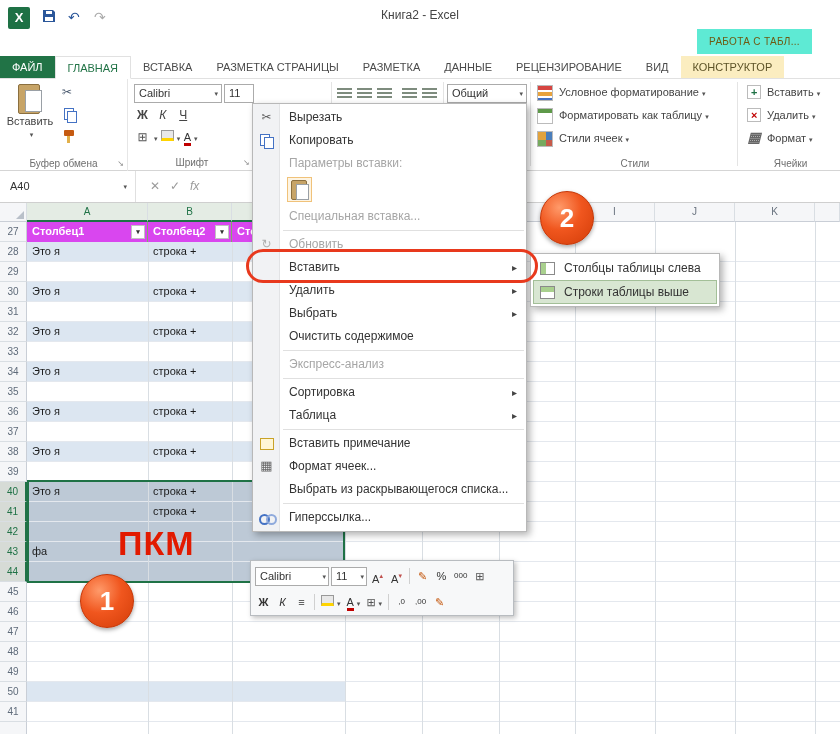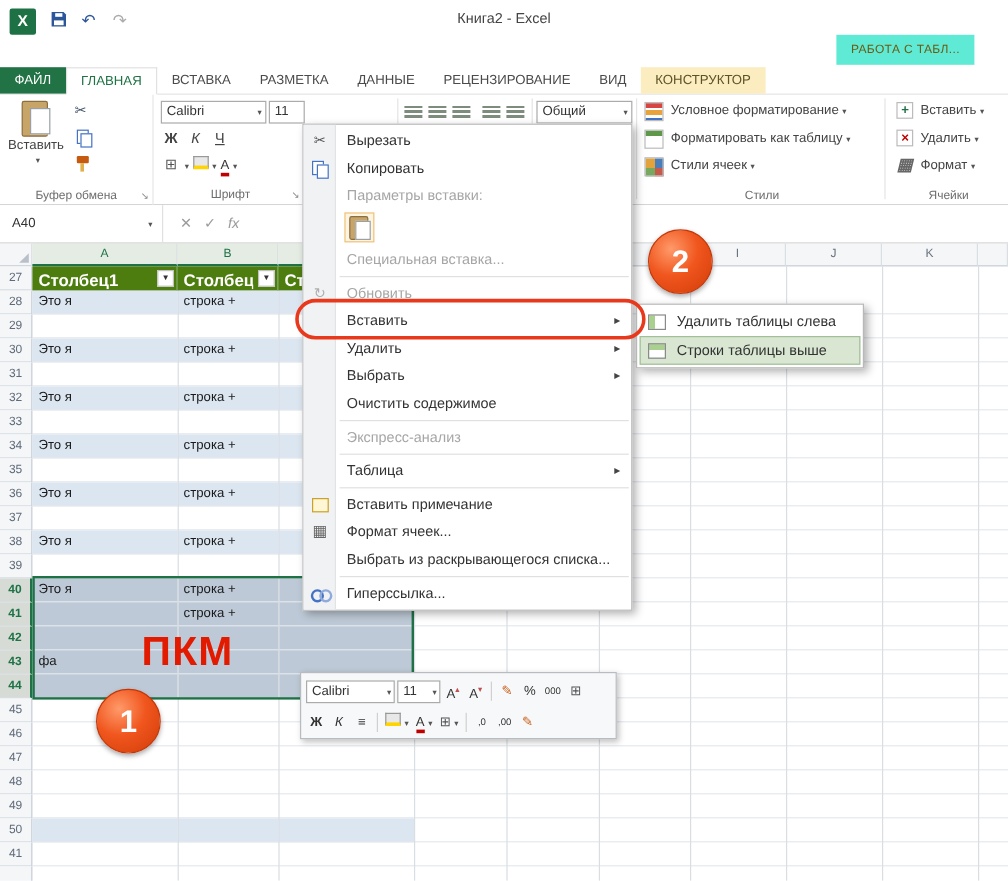--- a/index.html
+++ b/index.html
@@ -76,28 +76,28 @@
   .fxic { position:absolute; top:8px; font-size:12px; color:#9B9B9B; }
 
   
   .colheads { position:absolute; left:0; top:203px; width:840px; height:19px; }
   .ch { position:absolute; top:0; height:19px; background:#F5F6F8; border-right:1px solid #D9DEE3; border-bottom:1px solid #C9CED6; font-size:10px; color:#68727E; text-align:center; line-height:18px; }
   .ch.selc { background:#E4ECE4; color:#1F7246; border-bottom:2px solid #1F7246; }
   .corner { left:0; width:27px; }
   .corner::after { content:""; position:absolute; right:2px; bottom:2px; border-left:8px solid transparent; border-bottom:8px solid #B9C0C9; }
 
   .thead { position:absolute; left:0; top:222px; width:720px; height:20px; z-index:3; }
-  .th { position:absolute; top:0; height:20px; background:#4d7c0f; color:#fff; font-size:14px; font-weight:bold; padding:3px 0 0 5px; border-right:1px solid #81AB6C; overflow:hidden; white-space:nowrap; }
+  .th { position:absolute; top:0; height:20px; background:#d946ef; color:#fff; font-size:11px; font-weight:bold; padding:3px 0 0 5px; border-right:1px solid #81AB6C; overflow:hidden; white-space:nowrap; }
   .th .thtext { display:inline-block; overflow:hidden; white-space:nowrap; vertical-align:top; }
   .fbtn { position:absolute; right:2px; top:3px; width:14px; height:14px; background:#fff; border:1px solid #C2C2C2; font-size:7px; color:#333; text-align:center; line-height:12px; }
   .fbtn::before { content:"▾"; }
 
   .grow { position:absolute; left:0; width:840px; height:20px; z-index:1; }
   .rn { position:absolute; left:0; top:0; width:27px; height:20px; background:#F5F6F8; border-right:1px solid #C9CED6; border-bottom:1px solid #D9DEE3; font-size:10px; color:#5F6B7A; text-align:center; line-height:19px; }
-  .rn.selrn { background:#D6DBD6; color:#1F7246; font-weight:bold; border-right:2px solid #1F7246; }
+  .rn.selrn { background:#D6DBD6; color:#1F7246; font-weight:normal; border-right:2px solid #1F7246; }
   .cell { position:absolute; top:0; height:20px; font-size:11px; color:#1A1A1A; padding:3px 0 0 5px; border-bottom:1px solid #E4E8EE; overflow:hidden; white-space:nowrap; }
   .ca { left:27px; width:121px; } .cb { left:148px; width:84px; } .cc { left:232px; width:113px; }
   .rrest { position:absolute; left:345px; right:0; top:0; height:20px; border-bottom:1px solid #E4E8EE; }
   .band { background:#DCE6F1; }
   .sel { background:#BDC9D6; }
   .vline { position:absolute; top:222px; bottom:0; width:1px; background:#D9DEE3; z-index:2; }
   .selborder { position:absolute; left:27px; top:480px; width:318px; height:103px; border:2px solid #1F7246; z-index:4; pointer-events:none; }
 
   
   .menu { position:absolute; left:252px; top:103px; width:275px; background:#fff; border:1px solid #B8B8B8; box-shadow:3px 3px 7px rgba(0,0,0,.3); padding:2px 0; z-index:30; font-size:12px; }
@@ -165,20 +165,21 @@
     <span class="qat-ic ic-undo"></span>
     <span class="qat-ic ic-redo"></span>
     <div class="tb-title">Книга2 - Excel</div>
     <div class="ctxgrp">РАБОТА С ТАБЛ...</div>
   </div>
 
   <div class="tabs">
     <div class="tab file">ФАЙЛ</div>
     <div class="tab active">ГЛАВНАЯ</div>
     <div class="tab">ВСТАВКА</div>
+    <div class="tab">РАЗМЕТКА СТРАНИЦЫ</div>
     <div class="tab">РАЗМЕТКА</div>
     <div class="tab">ДАННЫЕ</div>
     <div class="tab">РЕЦЕНЗИРОВАНИЕ</div>
     <div class="tab">ВИД</div>
     <div class="tab ctx">КОНСТРУКТОР</div>
   </div>
 
   <div class="ribbon">
     <div class="grp-clip">
       <div class="bigpaste">
@@ -490,31 +491,32 @@
     <div class="cm-item dis"><span>Специальная вставка...</span></div>
     <div class="msep"></div>
     <div class="cm-item dis"><span class="mic mic-refresh"></span><span>Обновить</span></div>
     <div class="cm-item"><span>Вставить</span><span class="arr"></span></div>
     <div class="cm-item"><span>Удалить</span><span class="arr"></span></div>
     <div class="cm-item"><span>Выбрать</span><span class="arr"></span></div>
     <div class="cm-item"><span>Очистить содержимое</span></div>
     <div class="msep"></div>
     <div class="cm-item dis"><span>Экспресс-анализ</span></div>
     <div class="msep"></div>
+    <div class="cm-item"><span>Сортировка</span><span class="arr"></span></div>
     <div class="cm-item"><span>Таблица</span><span class="arr"></span></div>
     <div class="msep"></div>
     <div class="cm-item"><span class="mic mic-note"></span><span>Вставить примечание</span></div>
     <div class="cm-item"><span class="mic mic-fmtcells"></span><span>Формат ячеек...</span></div>
     <div class="cm-item"><span>Выбрать из раскрывающегося списка...</span></div>
     <div class="msep"></div>
     <div class="cm-item"><span class="mic mic-link"></span><span>Гиперссылка...</span></div>
   </div>
 
   <div class="submenu">
-    <div class="sm-item"><span class="smic smic-cols"></span><span>Удалить таблицы слева</span></div>
+    <div class="sm-item"><span class="smic smic-cols"></span><span>Столбцы таблицы слева</span></div>
     <div class="sm-item on"><span class="smic smic-rows"></span><span>Строки таблицы выше</span></div>
   </div>
 
   <div class="oval"></div>
   <div class="stepc c2">2</div>
   <div class="stepc c1">1</div>
   <div class="pkm">ПКМ</div>
 
 </div>
 

